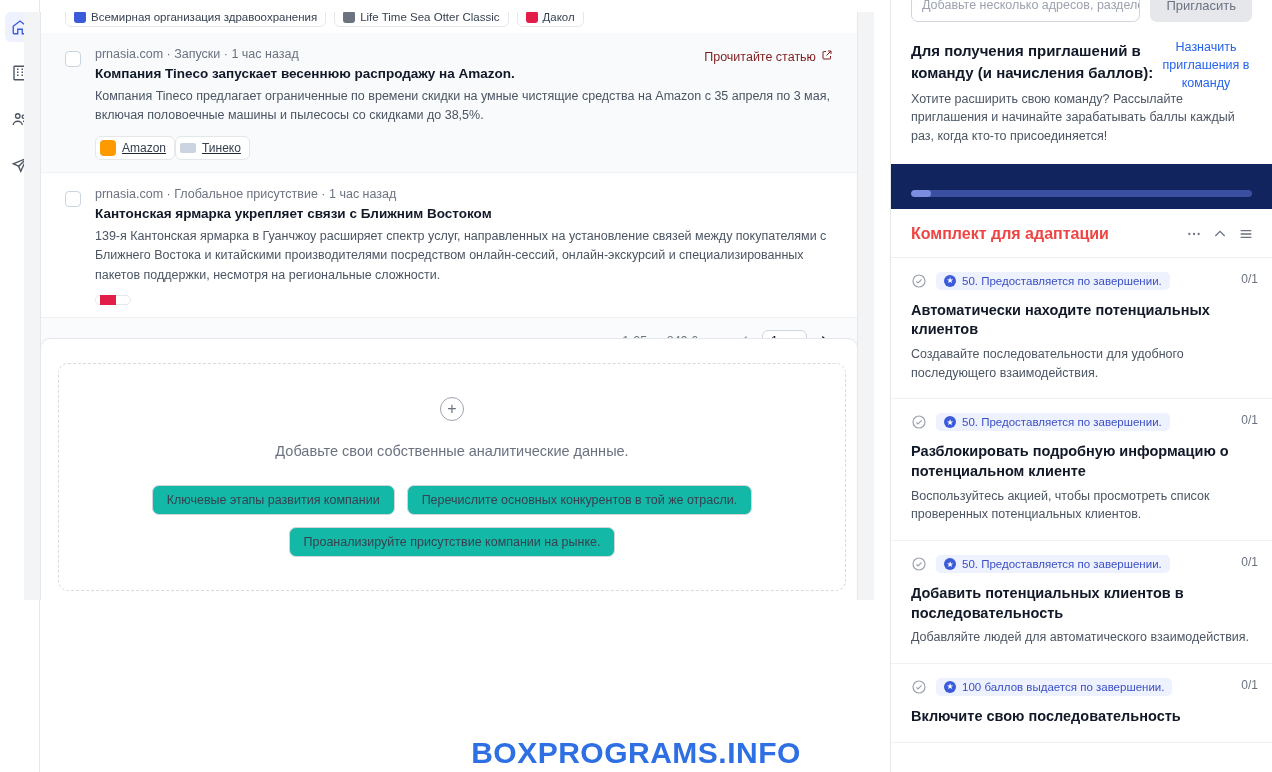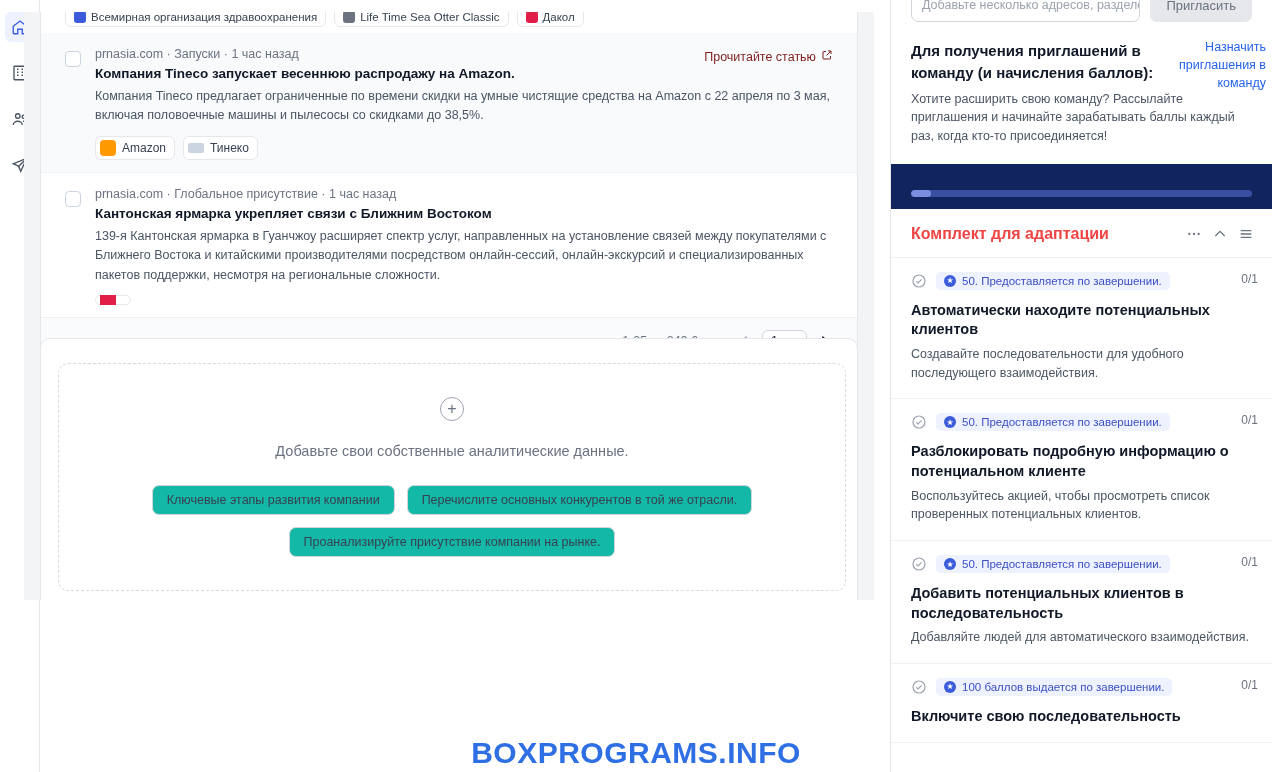--- a/index.html
+++ b/index.html
@@ -61,21 +61,21 @@
   .news-body { margin-left: 30px; }
   .news-meta { font-size: 12.5px; color: #6b7280; margin-bottom: 5px; }
   .news-title { font-size: 13.5px; font-weight: 700; color: #111827; margin-bottom: 6px; }
   .news-desc { font-size: 12.5px; line-height: 1.55; color: #4b5563; }
   .read-link {
     position: absolute; right: 24px; top: 16px;
     font-size: 12.5px; color: #7f1d1d; display: inline-flex; align-items: center; gap: 5px;
     cursor: pointer;
   }
   .read-link svg { width: 12px; height: 12px; }
-  .tag-row { display: flex; gap: 8px; margin-top: 10px; }
+  .tag-row { display: flex; margin-top: 10px; text-decoration: underline; }
   .tag {
     display: inline-flex; align-items: center; gap: 6px;
     border: 1px solid #e5e7eb; border-radius: 6px; padding: 3px 8px 3px 4px;
     font-size: 12px; color: #374151; background: #fff;
   }
   .tag .badge-sq { width: 16px; height: 16px; border-radius: 4px; flex: none; }
   .tag .badge-line { width: 16px; height: 10px; border-radius: 2px; flex: none; }
 
   .pager {
     display: flex; align-items: center; justify-content: flex-end; gap: 10px;
@@ -145,21 +145,21 @@
     height: 34px; background: #e5e7eb; color: #6b7280; border: none; border-radius: 7px;
     padding: 0 16px; font-size: 13px; cursor: pointer; white-space: nowrap;
   }
   .invite-block { padding: 18px 20px 6px 20px; position: relative; }
   .invite-heading {
     font-size: 15px; font-weight: 700; color: #111827; line-height: 1.45;
     width: 250px;
   }
   .assign-link {
     position: absolute; right: 6px; top: 16px; width: 120px;
-    font-size: 12.5px; color: #2563eb; line-height: 1.45; text-align: right; cursor: pointer;
+    font-size: 12.5px; color: #2563eb; line-height: 1.45; text-align: center; cursor: pointer;
   }
   .invite-desc { font-size: 12.5px; color: #4b5563; line-height: 1.5; margin-top: 6px; }
 
   .earn-banner {
     position: relative; margin: 12px 0 0 0; background: #12245e; color: #ffffff;
     padding: 14px 20px 12px 20px;
   }
   .earn-title { font-size: 13.5px; font-weight: 700; }
   .earn-bar {
     margin-top: 12px; height: 7px; border-radius: 4px; background: #3a4fa0;
@@ -264,21 +264,21 @@
             <svg viewBox="0 0 24 24" fill="none" stroke="currentColor" stroke-width="2">
                 <path d="M14 4h6v6"></path>
                 <path d="M20 4l-9 9"></path>
                 <path d="M19 14v5a1 1 0 0 1-1 1H5a1 1 0 0 1-1-1V6a1 1 0 0 1 1-1h5"></path>
               </svg>
           </span>
         </span>
         <div class="news-body">
           <div class="news-meta">prnasia.com · Запуски · 1 час назад</div>
           <div class="news-title">Компания Tineco запускает весеннюю распродажу на Amazon.</div>
-          <div class="news-desc">Компания Tineco предлагает ограниченные по времени скидки на умные чистящие средства на Amazon с 22 апреля по 3 мая, включая половоечные машины и пылесосы со скидками до 38,5%.</div>
+          <div class="news-desc">Компания Tineco предлагает ограниченные по времени скидки на умные чистящие средства на Amazon с 35 апреля по 3 мая, включая половоечные машины и пылесосы со скидками до 38,5%.</div>
           <div class="tag-row">
             <span class="tag">
               <span class="badge-sq" style="background:#ff9900"></span>
               <span>Amazon</span>
             </span>
             <span class="tag">
               <span class="badge-line" style="background:#cbd5e1"></span>
               <span>Тинеко</span>
             </span>
           </div>

